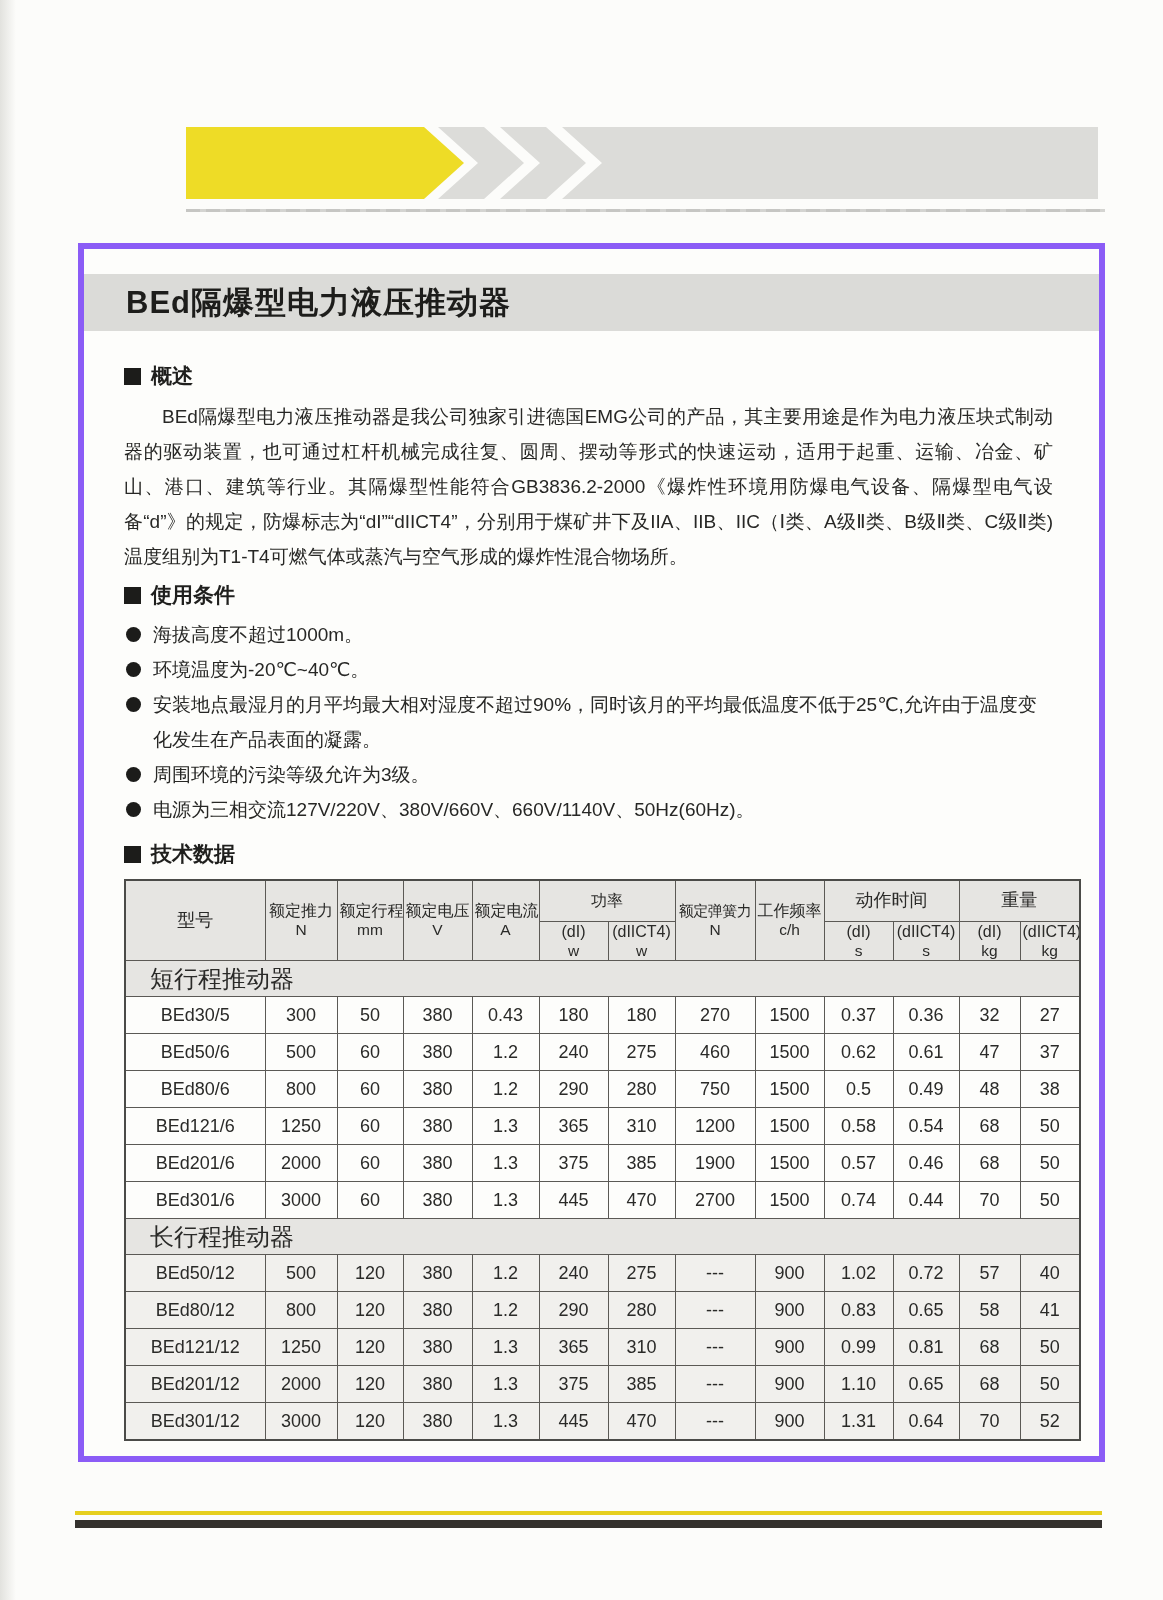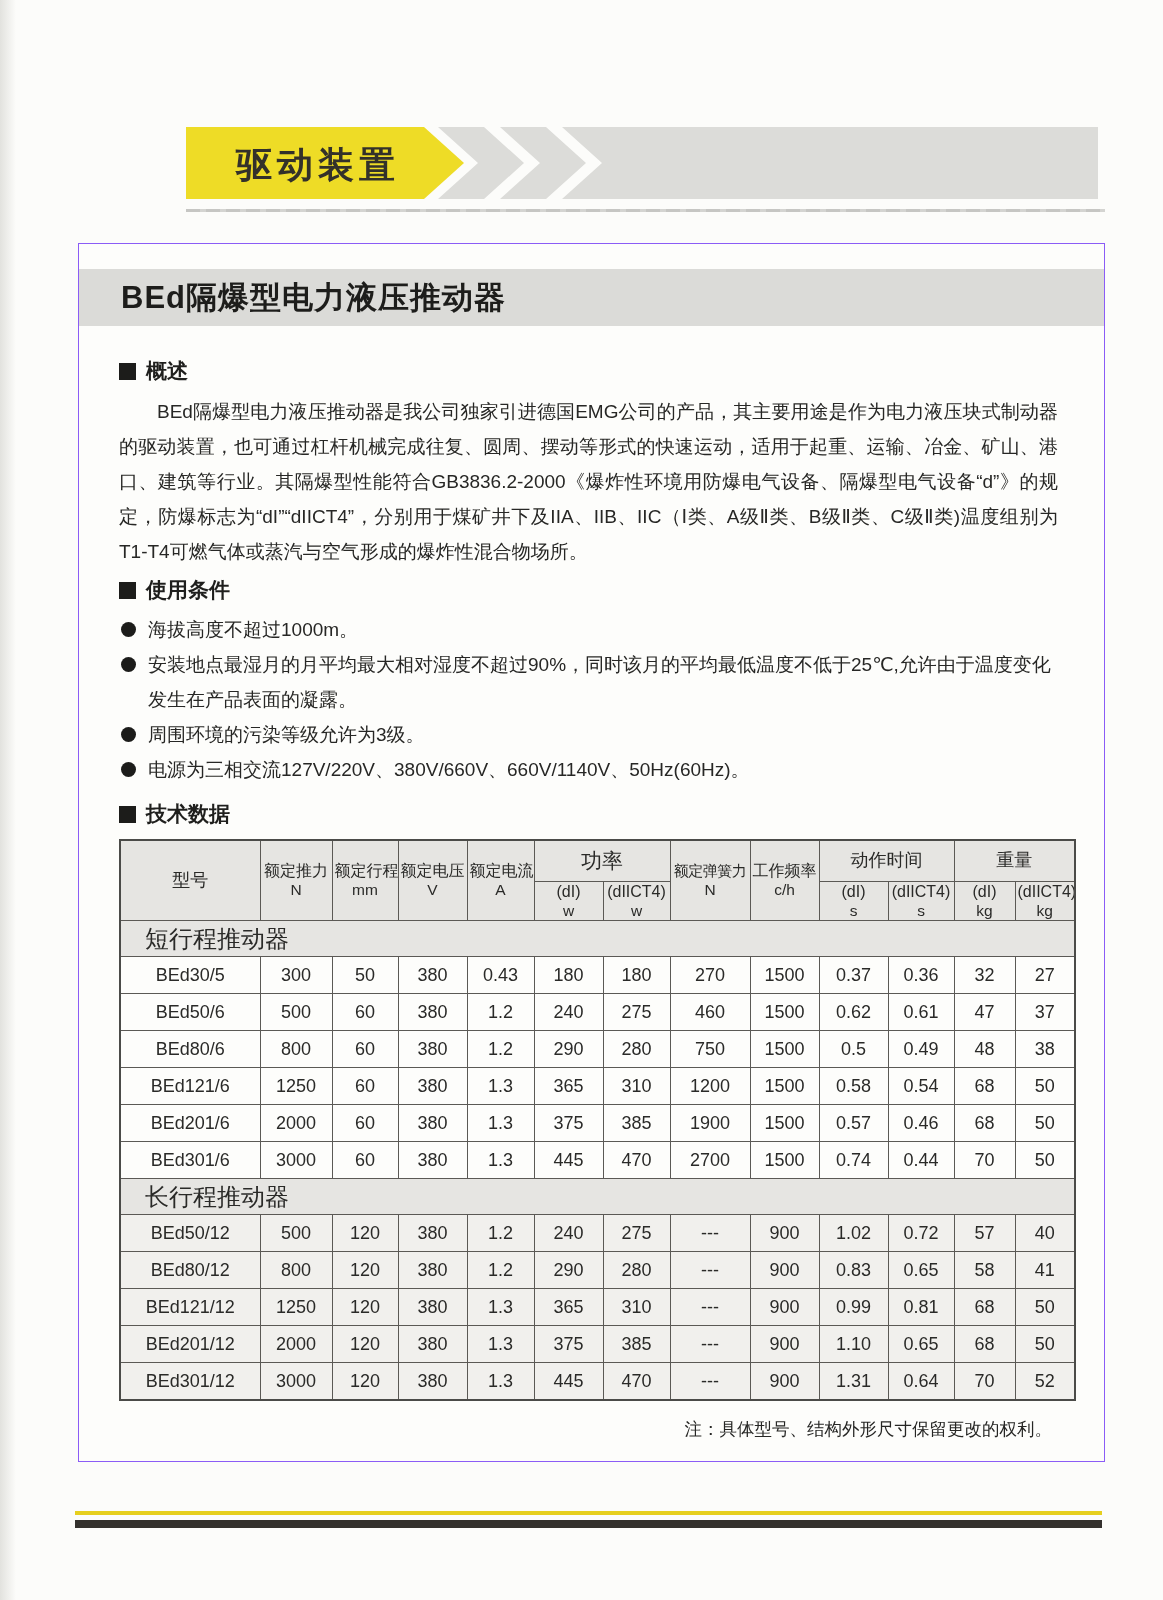--- a/index.html
+++ b/index.html
@@ -20,21 +20,21 @@
     position:absolute; left:50px; top:14px; width:230px;
     font-size:36px; font-weight:bold; color:#33312a; letter-spacing:5px;
   }
   .banner-rule {
     position:absolute; left:186px; top:209px; width:919px; height:3px;
     background: repeating-linear-gradient(to right, #c6c6c3 0 14px, #d4d4d1 14px 20px);
   }
   
   .content-box {
     position:absolute; left:78px; top:243px; width:1027px; height:1219px;
-    border:1px solid #8b5cf6; background:#fdfdfb; overflow:hidden;
+    border:6px solid #8b5cf6; background:#fdfdfb; overflow:hidden;
   }
   .title-band {
     margin-top:25px; height:57px; background:var(--title_band,#dbdbd8);
     display:flex; align-items:center; padding-left:42px;
   }
   .title-band h1 { font-size:31px; font-weight:bold; color:#1d1d1b; letter-spacing:1px; }
   .box-body { padding:0 46px 0 40px; }
   .sec-heading { display:flex; align-items:center; font-size:21px; font-weight:bold; color:#1f1f1d; height:30px; }
   .sq { width:17px; height:17px; background:#1c1c1a; margin-right:10px; flex:0 0 auto; }
   .h-overview { margin-top:30px; }
@@ -78,21 +78,20 @@
 <div class="page">
   <div class="scan-edge"></div>
 
   <div class="banner-wrap">
     <svg width="920" height="72" viewBox="0 0 920 72">
       <polygon points="0,0 238,0 278,36 238,72 0,72" style="fill:var(--banner_yellow,#eedc26)"></polygon>
       <polygon points="252,0 298,0 338,36 298,72 252,72 292,36" style="fill:var(--band_gray,#dcdcd9)"></polygon>
       <polygon points="314,0 360,0 400,36 360,72 314,72 354,36" style="fill:var(--band_gray,#dcdcd9)"></polygon>
       <polygon points="376,0 912,0 912,72 376,72 416,36" style="fill:var(--band_gray,#dcdcd9)"></polygon>
     </svg>
-    <div class="banner-text">驱动装置</div>
   </div>
   <div class="banner-rule"></div>
 
   <div class="content-box">
     <div class="title-band">
       <h1>BEd隔爆型电力液压推动器</h1>
     </div>
 
     <div class="box-body">
 
@@ -103,20 +102,24 @@
       <p class="overview-p">BEd隔爆型电力液压推动器是我公司独家引进德国EMG公司的产品，其主要用途是作为电力液压块式制动器的驱动装置，也可通过杠杆机械完成往复、圆周、摆动等形式的快速运动，适用于起重、运输、冶金、矿山、港口、建筑等行业。其隔爆型性能符合GB3836.2-2000《爆炸性环境用防爆电气设备、隔爆型电气设备“d”》的规定，防爆标志为“dI”“dIICT4”，分别用于煤矿井下及IIA、IIB、IIC（Ⅰ类、A级Ⅱ类、B级Ⅱ类、C级Ⅱ类)温度组别为T1-T4可燃气体或蒸汽与空气形成的爆炸性混合物场所。</p>
 
       <div class="sec-heading h-cond">
         <span class="sq"></span>
         <span>使用条件</span>
       </div>
       <ul class="cond-list">
         <li>
             <span class="dot"></span>
             <span>海拔高度不超过1000m。</span>
+          </li>
+        <li>
+            <span class="dot"></span>
+            <span>环境温度为-20℃~40℃。</span>
           </li>
         <li>
             <span class="dot"></span>
             <span>安装地点最湿月的月平均最大相对湿度不超过90%，同时该月的平均最低温度不低于25℃,允许由于温度变化发生在产品表面的凝露。</span>
           </li>
         <li>
             <span class="dot"></span>
             <span>周围环境的污染等级允许为3级。</span>
           </li>
         <li>
@@ -146,21 +149,21 @@
             <col style="width:61px">
           <col style="width:60px">
         </colgroup>
         <thead>
           <tr>
             <th rowspan="2" style="font-size:18px;">型号</th>
             <th rowspan="2"><span>额定推力</span><br><span class="sub-u">N</span></th>
             <th rowspan="2"><span>额定行程</span><br><span class="sub-u">mm</span></th>
             <th rowspan="2"><span>额定电压</span><br><span class="sub-u">V</span></th>
             <th rowspan="2"><span>额定电流</span><br><span class="sub-u">A</span></th>
-            <th colspan="2" style="font-size:21px;">功率</th>
+            <th colspan="2" style="font-size:16px;">功率</th>
             <th rowspan="2"><span class="th-long">额定弹簧力</span><br><span class="sub-u">N</span></th>
             <th rowspan="2"><span>工作频率</span><br><span class="sub-u">c/h</span></th>
             <th colspan="2" style="font-size:18px;">动作时间</th>
             <th colspan="2" style="font-size:18px;">重量</th>
           </tr>
           <tr>
             <th><span>(dI)</span><br><span class="sub-u">w</span></th>
             <th><span>(dIICT4)</span><br><span class="sub-u">w</span></th>
             <th><span>(dI)</span><br><span class="sub-u">s</span></th>
             <th><span>(dIICT4)</span><br><span class="sub-u">s</span></th>

